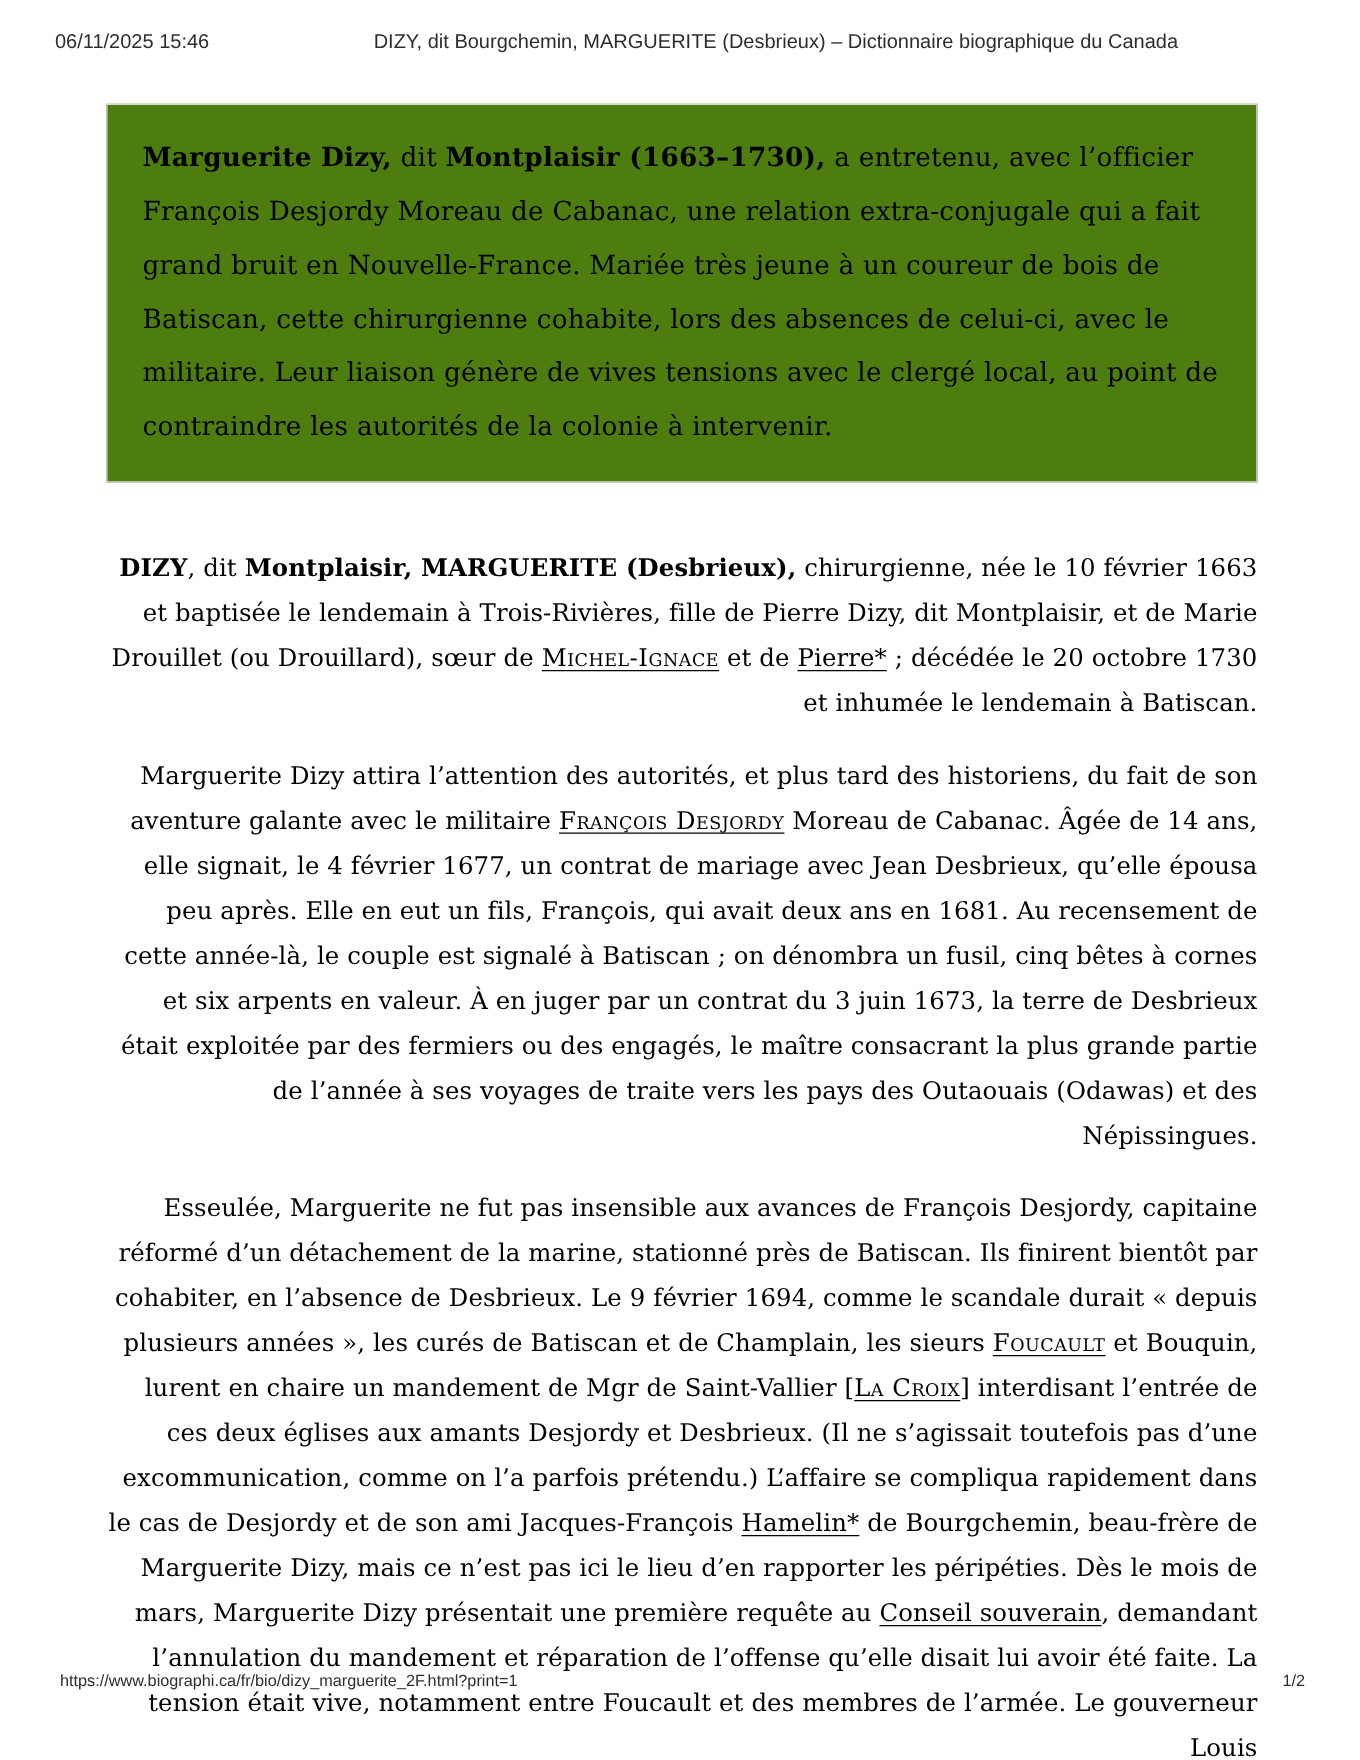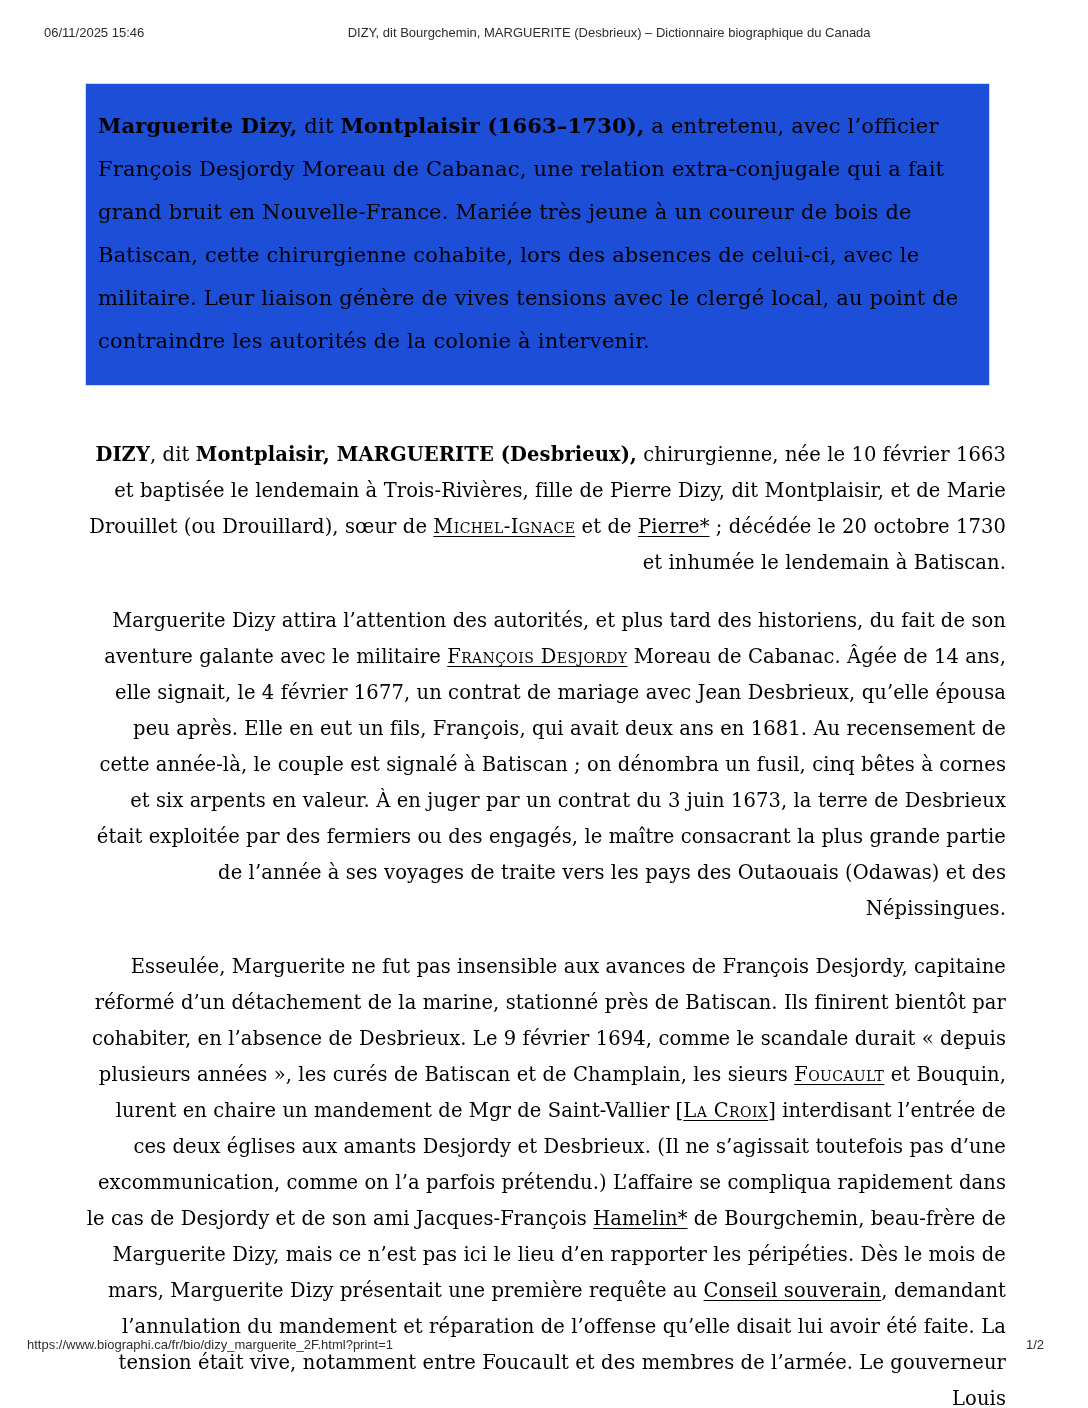--- a/index.html
+++ b/index.html
@@ -13,44 +13,44 @@
     font-family: "DejaVu Serif", "Liberation Serif", serif;
   }
 
   
   .print-header {
     position: absolute;
     top: 25px; left: 44px; right: 44px;
     display: flex;
     align-items: flex-start;
     font-family: "Liberation Sans", "DejaVu Sans", sans-serif;
-    font-size: 13px;
+    font-size: 16px;
     color: #2d2d2d;
   }
   .hdr-datetime { white-space: nowrap; }
   .hdr-title { flex: 1; text-align: center; padding-left: 30px; white-space: nowrap; overflow: hidden; }
 
   .print-footer {
     position: absolute;
-    top: 1337px; left: 27px; right: 44px;
+    top: 1337px; left: 48px; right: 44px;
     display: flex;
     justify-content: space-between;
     font-family: "Liberation Sans", "DejaVu Sans", sans-serif;
     font-size: 13px;
     color: #2d2d2d;
   }
 
   
   .lede-box {
     position: absolute;
     top: 83px; left: 85px;
     width: 863px;
     border: 1px solid #d9d9d9;
-    background: #1d4ed8;
-    padding: 20px 28px 22px 12px;
+    background: #4d7c0f;
+    padding: 20px 28px 22px 28px;
   }
   .lede {
     margin: 0;
     font-size: 21px;
     line-height: 43px;
     letter-spacing: 0.2px;
   }
 
   
   .article {

